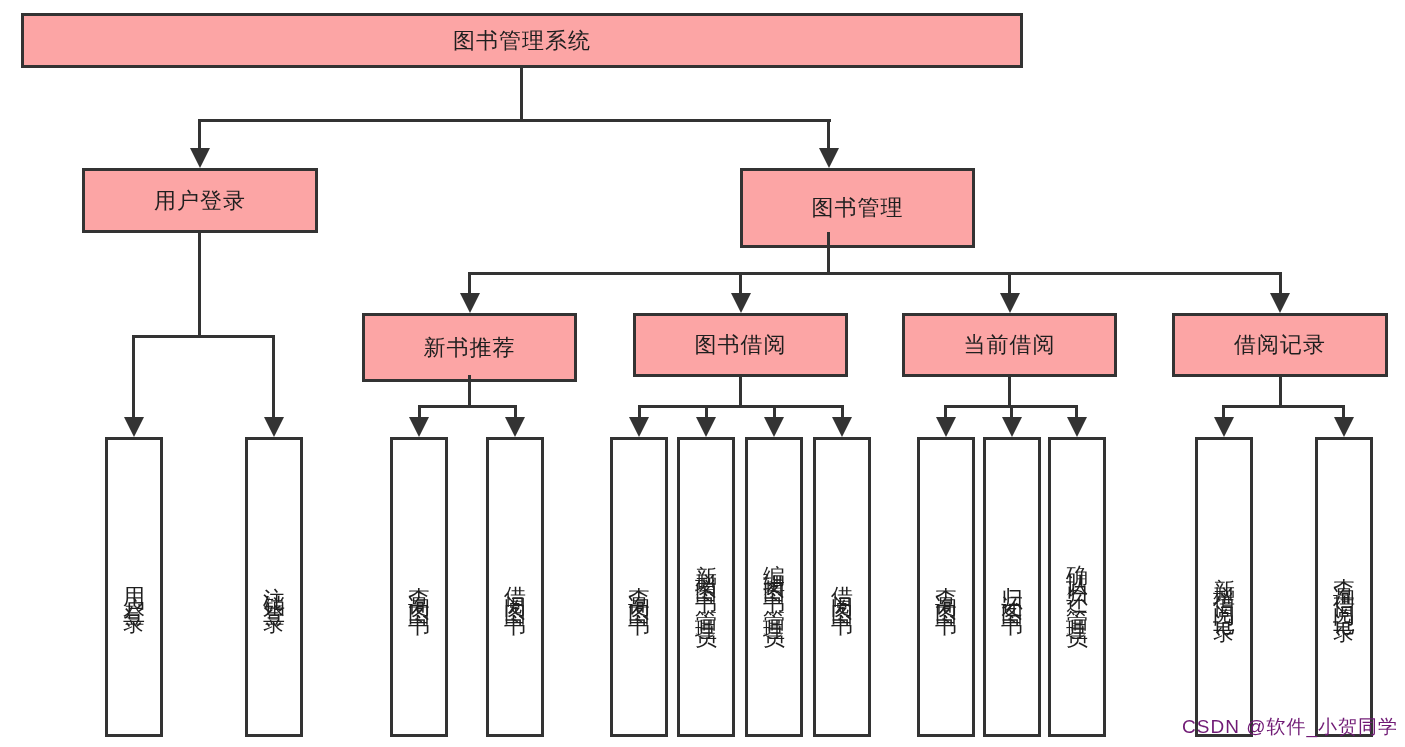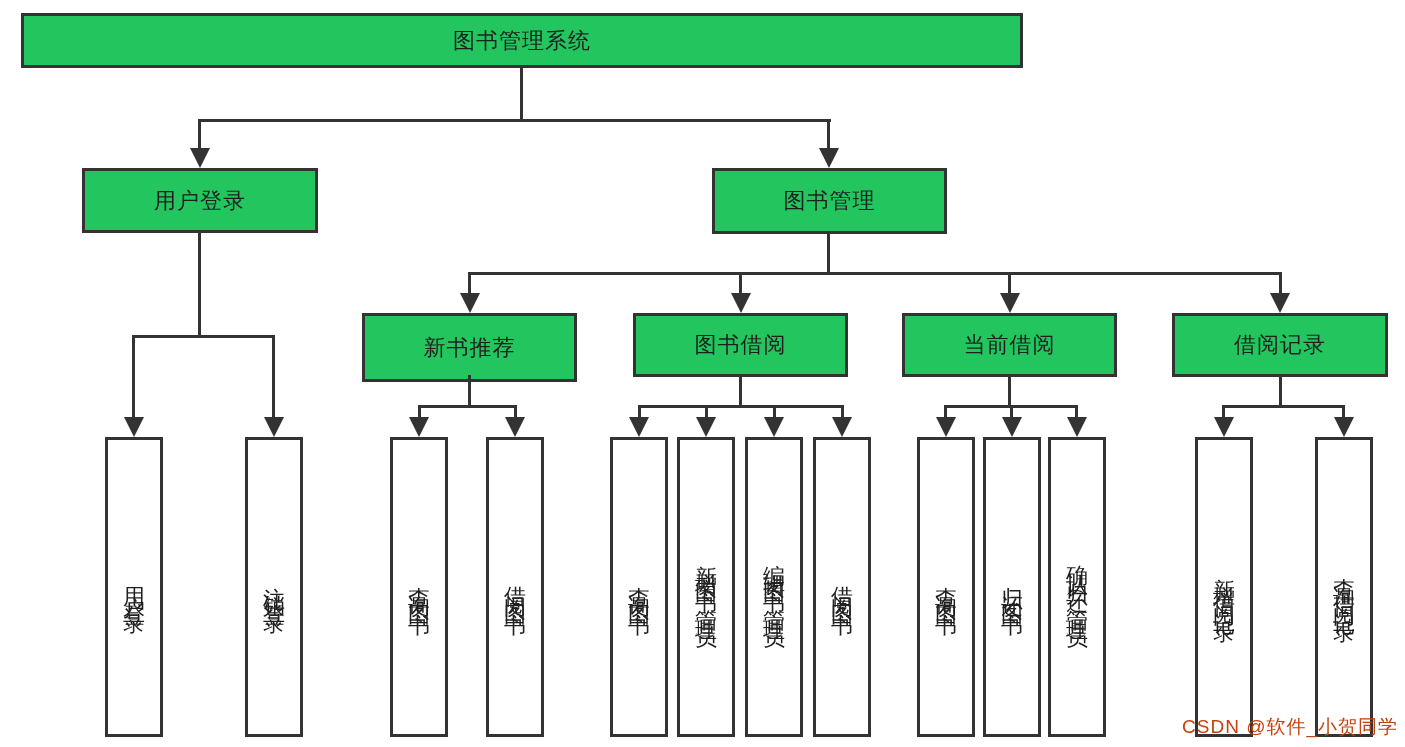--- a/index.html
+++ b/index.html
@@ -11,21 +11,21 @@
     position:relative;
     width:1405px;height:747px;
     background:#ffffff;
     font-family:"Liberation Sans","DejaVu Sans",sans-serif;
     overflow:hidden;
   }
   .node{
     position:absolute;
     box-sizing:border-box;
     border:3px solid var(--stroke);
-    background:#22c55e;
+    background:#fca5a5;
     display:flex;align-items:center;justify-content:center;
     font-size:22px;color:var(--text);
     letter-spacing:1px;
     white-space:nowrap;
     font-family:Liberation Mono, monospace;
   }
   .vnode{
     position:absolute;
     box-sizing:border-box;
     border:3px solid var(--stroke);
@@ -49,21 +49,21 @@
     width:0;height:0;
     border-left:10px solid transparent;
     border-right:10px solid transparent;
     border-top:20px solid var(--stroke);
   }
   .watermark{
     position:absolute;
     left:1050px;top:714px;width:348px;
     text-align:right;
     font-size:19px;
-    color:#c2410c;
+    color:#701a75;
     letter-spacing:1px;
     white-space:nowrap;
   }
 </style>
 </head>
 <body>
 
 <div id="stage">
 
   <div class="node" style="left:21px;top:13px;width:1002px;height:55px;">
@@ -73,21 +73,21 @@
   <div class="vline" style="left:520px;top:66px;height:55px;"></div>
   <div class="hline" style="left:198px;top:119px;width:633px;"></div>
   <div class="vline" style="left:198px;top:119px;height:32px;"></div>
   <div class="arrow" style="left:190px;top:148px;"></div>
   <div class="vline" style="left:827px;top:119px;height:32px;"></div>
   <div class="arrow" style="left:819px;top:148px;"></div>
 
   <div class="node" style="left:82px;top:168px;width:236px;height:65px;">
     <span>用户登录</span>
   </div>
-  <div class="node" style="left:712px;top:168px;width:235px;height:66px;">
+  <div class="node" style="left:740px;top:168px;width:235px;height:80px;">
     <span>图书管理</span>
   </div>
 
   <div class="vline" style="left:198px;top:231px;height:106px;"></div>
   <div class="hline" style="left:132px;top:335px;width:143px;"></div>
   <div class="vline" style="left:132px;top:335px;height:84px;"></div>
   <div class="arrow" style="left:124px;top:417px;"></div>
   <div class="vline" style="left:272px;top:335px;height:84px;"></div>
   <div class="arrow" style="left:264px;top:417px;"></div>
 

